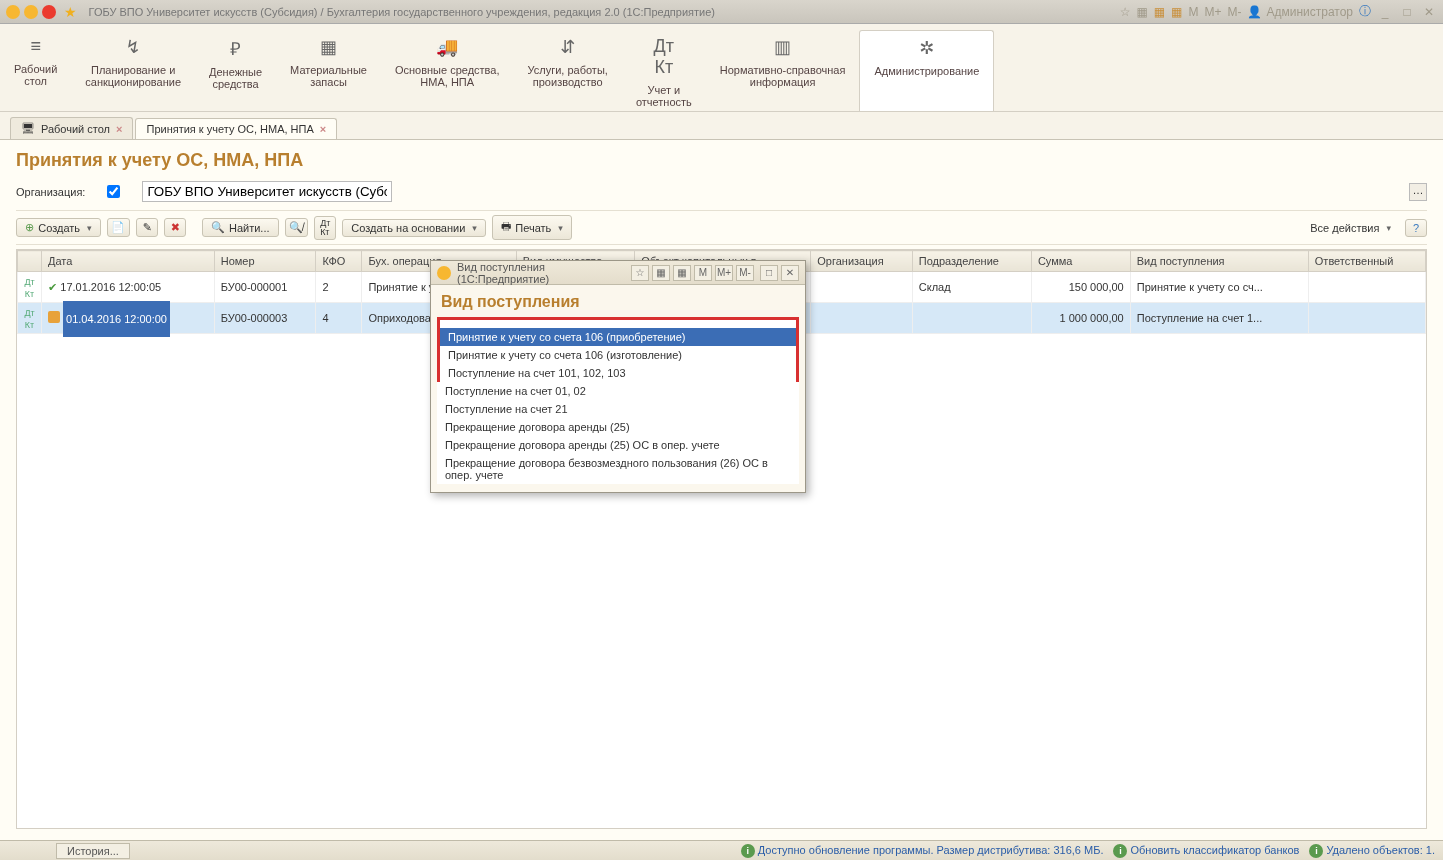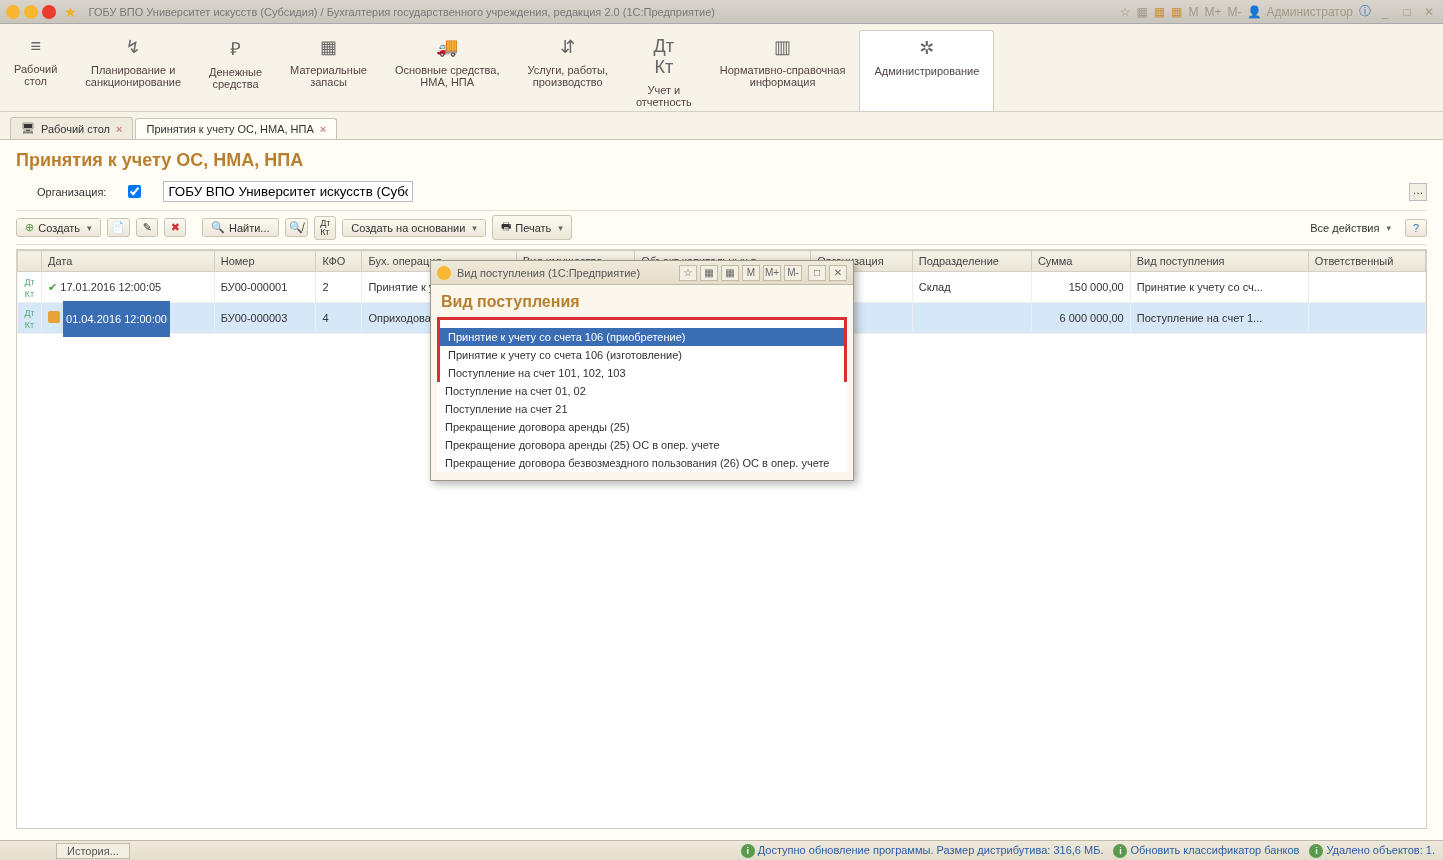--- a/index.html
+++ b/index.html
@@ -25,42 +25,42 @@
 
 
 .tabs { height: 28px; background: #f7f3e9; display: flex; align-items: flex-end; padding-left: 10px; gap: 2px; border-bottom: 1px solid #c8c3b5; }
 .tab { background: #efeadd; border: 1px solid #c8c3b5; border-bottom: none; padding: 4px 10px; border-radius: 3px 3px 0 0; display: flex; align-items: center; gap: 6px; cursor: pointer; }
 .tab.active { background: #fffdf5; }
 .tab-close { color: #c88; font-weight: bold; cursor: pointer; }
 
 
 .content { padding: 10px 16px; background: #fffdf5; height: calc(100vh - 24px - 88px - 28px - 20px); position: relative; }
 .page-title { color: #b87f2e; font-size: 18px; font-weight: bold; margin-bottom: 10px; }
-.org-row { display: flex; align-items: center; gap: 22px; margin-bottom: 8px; margin-left: 21px; }
+.org-row { display: flex; align-items: center; gap: 22px; margin-bottom: 8px; }
 .org-label { color: #333; }
 .org-input { flex: 0 0 250px; border: 1px solid #bbb; padding: 2px 4px; background: #fff; }
 .org-more { border: 1px solid #bbb; width: 18px; height: 18px; text-align: center; background: #f2eee4; cursor: pointer; margin-left: auto; }
 
 .toolbar { display: flex; align-items: center; gap: 6px; padding: 4px 0; border-top: 1px solid #e5e0d2; border-bottom: 1px solid #e5e0d2; margin-bottom: 4px; }
 .tbtn { border: 1px solid #c9c4b4; background: linear-gradient(#fcf9f0,#ece7d8); padding: 2px 8px; border-radius: 3px; cursor: pointer; display: flex; align-items: center; gap: 4px; }
 .tbtn.icon-only { padding: 2px 4px; min-width: 22px; justify-content: center; }
 .tdrop::after { content: "▾"; font-size: 9px; margin-left: 3px; color: #666; }
 .spacer { flex: 1; }
 
 
 .table-wrap { border: 1px solid #d4cfc4; background: #fff; height: calc(100% - 100px); overflow: auto; position: relative; }
 table { border-collapse: collapse; width: 100%; font-size: 11px; }
 th { background: linear-gradient(#f6f2e7,#e9e4d6); border: 1px solid #d4cfc4; padding: 4px 6px; text-align: left; font-weight: normal; color: #444; position: sticky; top: 0; }
 td { border: 1px solid #eee; padding: 3px 6px; white-space: nowrap; }
 tr.row-sel td { background: #d6e8f7; }
 .iconcell { width: 22px; text-align: center; }
 .num { text-align: right; }
 
 
-.popup { position: absolute; left: 430px; top: 260px; width: 424px; background: #fbf7ed; border: 1px solid #9c9788; box-shadow: 3px 3px 8px rgba(0,0,0,0.3); }
+.popup { position: absolute; left: 430px; top: 260px; width: 376px; background: #fbf7ed; border: 1px solid #9c9788; box-shadow: 3px 3px 8px rgba(0,0,0,0.3); }
 .popup-titlebar { height: 24px; background: linear-gradient(#efe9da,#e4ddcb); display: flex; align-items: center; padding: 0 6px; gap: 6px; border-bottom: 1px solid #c0bba9; }
 .popup-titlebar .pt-icon { width: 14px; height: 14px; background: #f7b731; border-radius: 50%; }
 .popup-titlebar .pt-title { flex: 1; color: #555; }
 .popup-titlebar .pt-tools { display: flex; gap: 3px; align-items: center; }
 .popup-titlebar .pt-tools span { width: 18px; height: 16px; border: 1px solid #c0bba9; background: #f3efe3; text-align: center; font-size: 10px; line-height: 14px; color: #666; cursor: pointer; }
 .popup-heading { color: #b87f2e; font-size: 16px; font-weight: bold; padding: 8px 10px 6px; }
 .popup-list-box { margin: 0 6px 8px; border: 3px solid #d83030; background: #fff; }
 .popup-list-box2 { margin: -11px 6px 8px; background: #fff; }
 .popup-item { padding: 3px 8px; cursor: pointer; color: #333; }
 .popup-item.sel { background: #3b6db5; color: #fff; margin-top: 8px; }
@@ -193,21 +193,21 @@
           <tr class="row-sel">
             <td class="iconcell"><span style="font-size:9px;color:#5a7">Дт<br>Кт</span></td>
             <td><span class="orange-i"></span> <span class="dtk">01.04.2016 12:00:00</span></td>
             <td>БУ00-000003</td>
             <td>4</td>
             <td>Оприходование изли</td>
             <td></td>
             <td></td>
             <td></td>
             <td></td>
-            <td class="num">6 000 000,00</td>
+            <td class="num">1 000 000,00</td>
             <td>Поступление на счет 1...</td>
             <td></td>
           </tr>
         </tbody>
     </table>
   </div>
 </div>
 
 <div class="popup">
   <div class="popup-titlebar">

